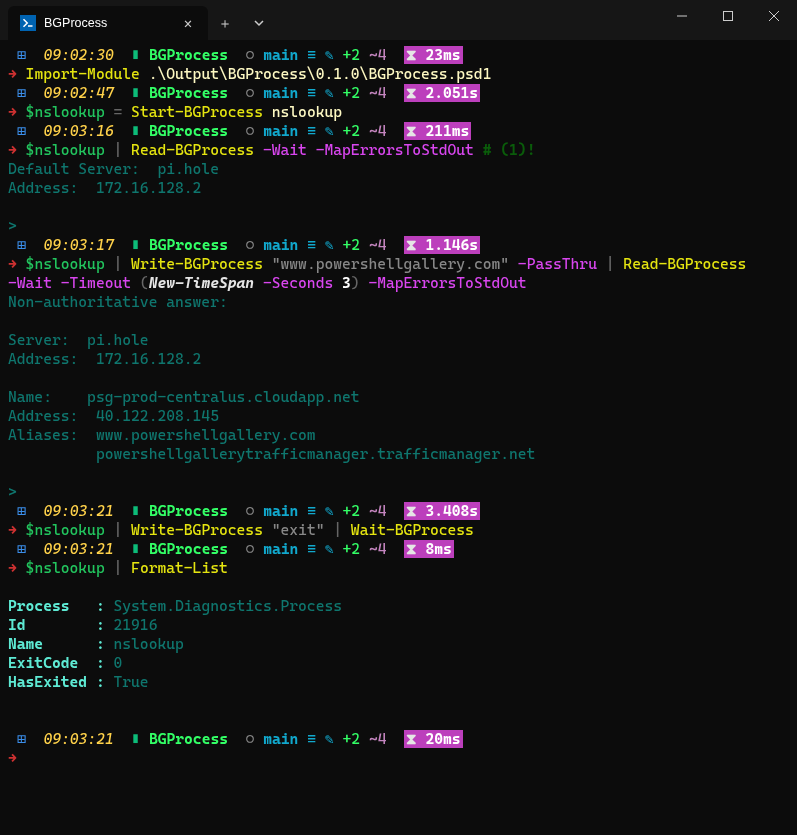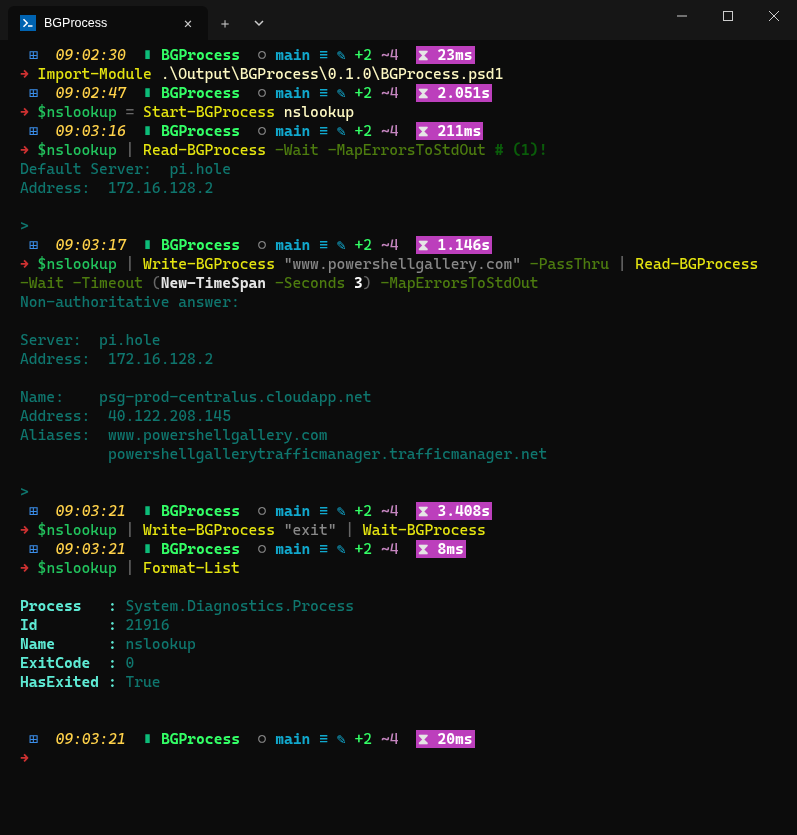--- a/index.html
+++ b/index.html
@@ -68,41 +68,41 @@
     align-items: center;
     justify-content: center;
     color: #ccc;
   }
   .winbtn svg { width: 10px; height: 10px; }
   .terminal {
     padding: 6px 8px;
     white-space: pre;
     font-variant-ligatures: none;
   }
-  .line { display: block; min-height: 19px; margin-left: 12px; }
+  .line { display: block; min-height: 19px; }
   
   .seg-time-bg { color: #ffd24a; font-style: italic; }
   .seg-blue-icon { color: #3b8eea; }
   .seg-folder { color: #0dbc79; }
   .seg-folder b { font-weight: bold; color: #33ff66; }
   .seg-github { color: #888888; }
   .seg-branch { color: #11a8cd; font-weight: bold; }
   .seg-branchicons { color: #11a8cd; }
   .seg-staged { color: #33ff66; }
   .seg-modified { color: #c586c0; }
   .seg-duration-bg { background: #bc3fbc; color: #ffffff; font-weight: bold; padding: 0 2px;}
   .seg-duration-bg .hg { color: #e5e5e5; }
   .prompt-arrow { color: #cd3131; font-weight: bold; }
   .cmd-yellow { color: #e5e510; font-weight: normal; }
   .cmd-var { color: #22c55e; }
   .cmd-text { color: #fef9c3; }
   .cmd-stringq { color: #888888; }
-  .cmd-bright { color: #e5e5e5; font-weight: bold;}
+  .cmd-bright { color: #e5e5e5; font-weight: bold; font-style: italic;}
   .cmd-pipe { color: #666666; }
-  .cmd-param { color: #4d7c0f; }
+  .cmd-param { color: #d946ef; }
   .cmd-num { color: #ffffff; font-weight: bold;}
   .cmd-comment { color: #0a5c0a; font-weight: bold; }
   .out { color: #0f766e; }
   .fl-key { color: #5eead4; font-weight: bold;}
 </style>
 </head>
 <body>
 
 <div class="titlebar">
   <div class="tab">

